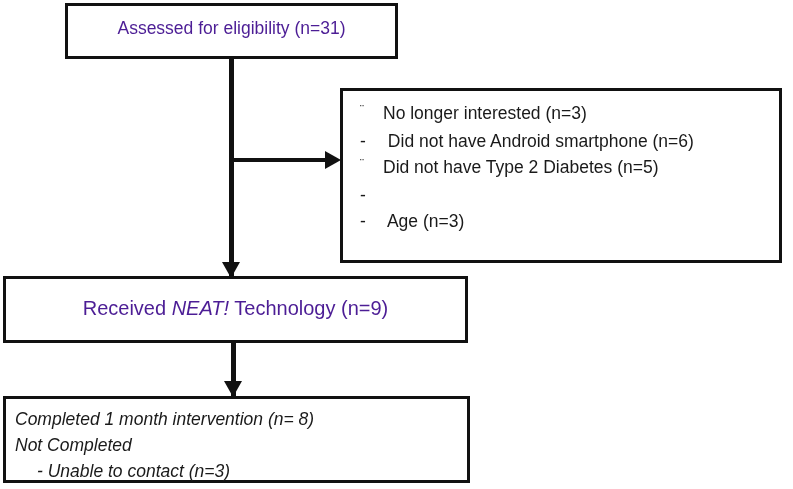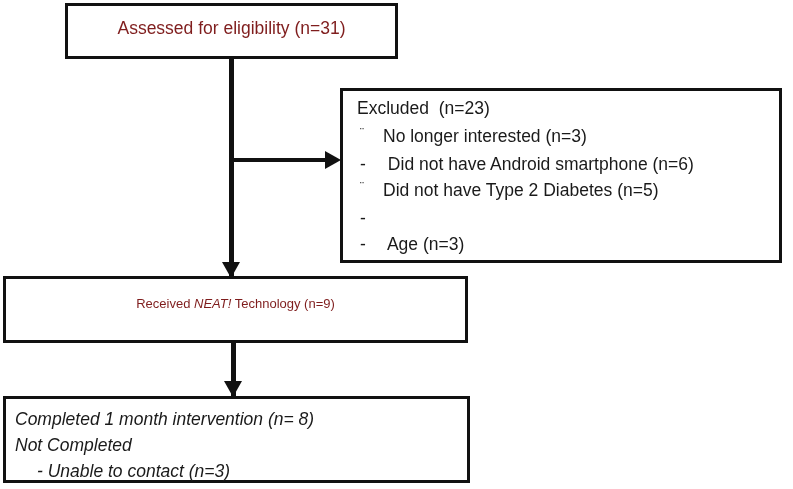--- a/index.html
+++ b/index.html
@@ -23,21 +23,21 @@
   .node {
     position: absolute;
     box-sizing: border-box;
     background: #ffffff;
     border: 3px solid #111111;
     z-index: 3;
   }
   .node .node-text {
     font-size: 17px;
     line-height: 1.12;
-    color: #7f1d1d;
+    color: #4c1d95;
     white-space: pre;
   }
 
   
   #node-assessed {
     left: 65px;
     top: 3px;
     width: 333px;
     height: 56px;
   }
@@ -105,21 +105,21 @@
     top: 276px;
     width: 465px;
     height: 67px;
   }
   #node-received .node-text {
     position: absolute;
     left: 0;
     right: 0;
     top: 18px;
     text-align: center;
-    font-size: 13px;
+    font-size: 20px;
   }
   .ital {
     font-style: italic;
   }
 
   
   #node-completed {
     left: 3px;
     top: 396px;
     width: 467px;
@@ -209,21 +209,20 @@
   <div class="arrowhead down" id="arrow-to-received"></div>
   <div class="arrowhead right" id="arrow-to-excluded"></div>
   <div class="arrowhead down" id="arrow-to-completed"></div>
 
   <div class="node" id="node-assessed">
     <div class="node-text">Assessed for eligibility (n=31)</div>
   </div>
 
   <div class="node" id="node-excluded">
     <div class="excl-inner">
-      <div class="excl-title">Excluded  (n=23)</div>
       <ul class="excl-list" id="excluded-list">
         <li class="excl-item">
           <span class="excl-marker raised">¨</span>
           <span class="excl-label">No longer interested (n=3)</span>
         </li>
         <li class="excl-item">
           <span class="excl-marker">-</span>
           <span class="excl-label"> Did not have Android smartphone (n=6)</span>
         </li>
         <li class="excl-item">

